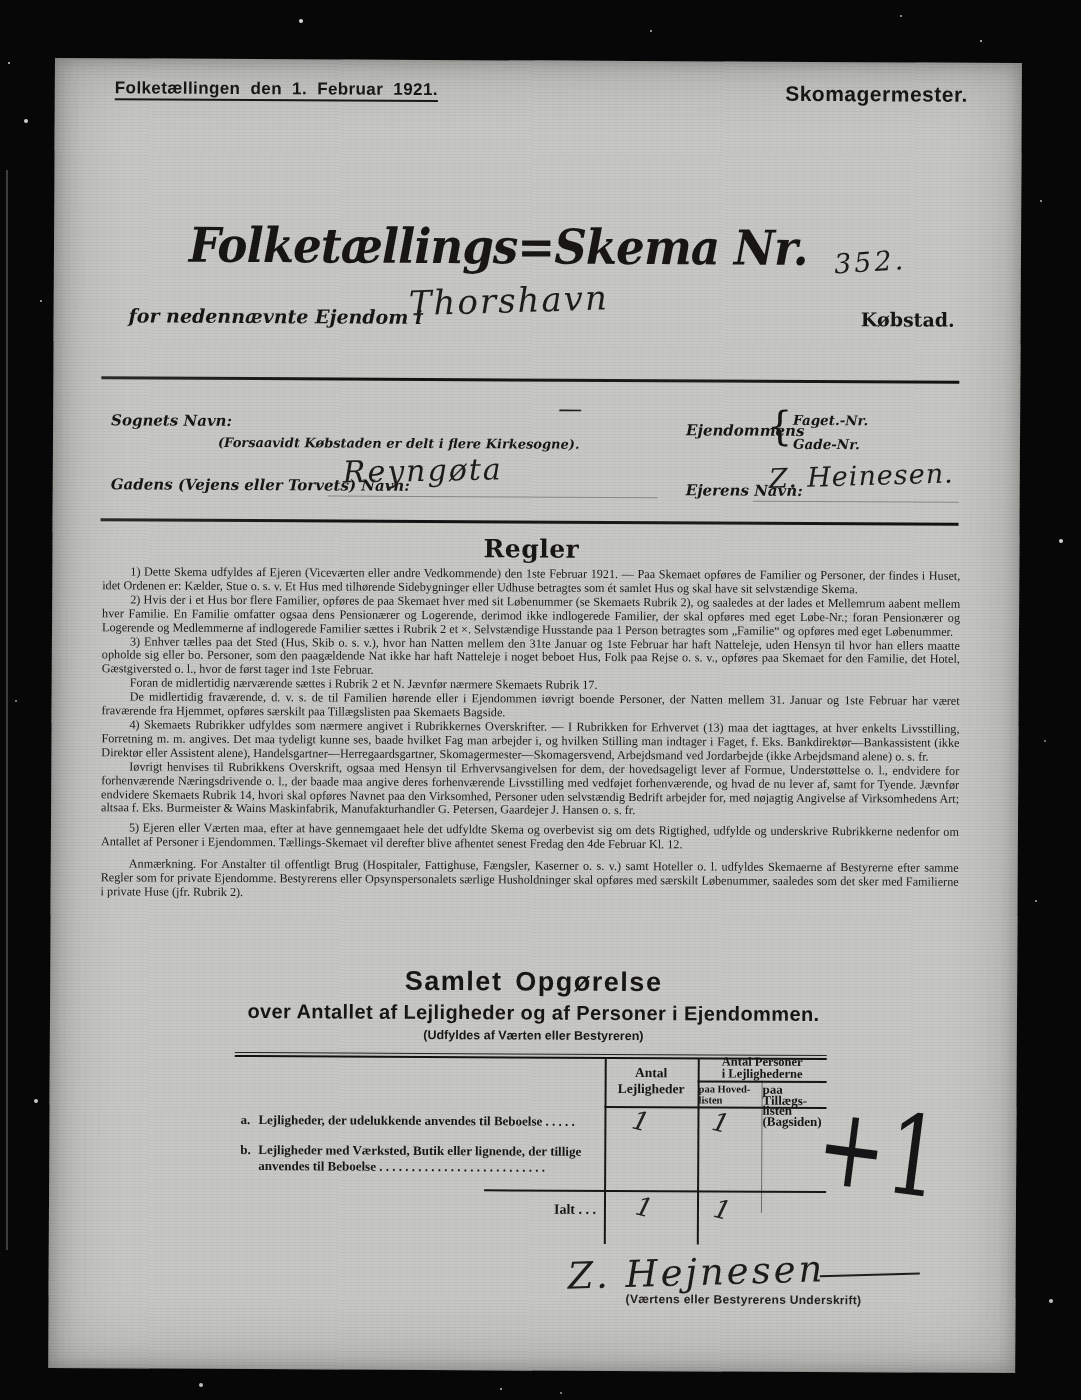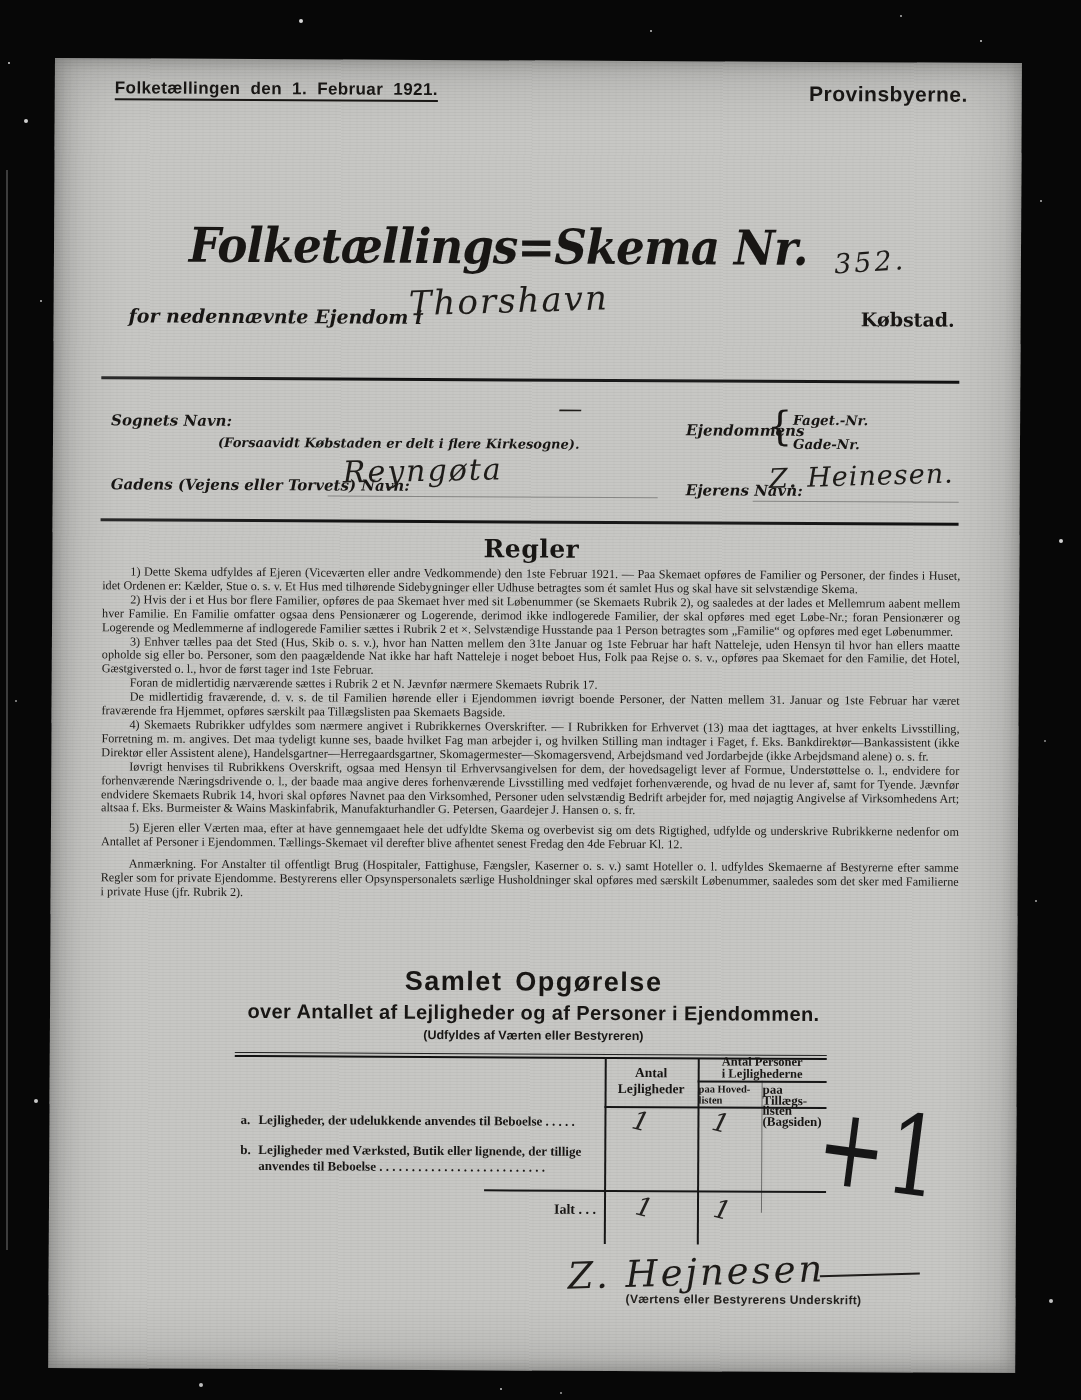--- a/index.html
+++ b/index.html
@@ -114,21 +114,21 @@
 </style>
 </head>
 <body>
 
 <div class="dust"></div>
 <div class="edge-glint"></div>
 
 <div class="paper">
 
   <div class="abs hdr-left">Folketællingen den 1. Februar 1921.</div>
-  <div class="abs hdr-right">Provinsbyerne.</div>
+  <div class="abs hdr-right">Skomagermester.</div>
 
   <div class="abs title-row">
     <span class="title-main">Folketællings=Skema Nr.</span><span class="hw title-num">352.</span>
   </div>
 
   <div class="abs sub-pre">for nedennævnte Ejendom i</div>
   <div class="abs hw sub-place">Thorshavn</div>
   <div class="abs sub-post">Købstad.</div>
 
   <div class="abs rule rule1"></div>

